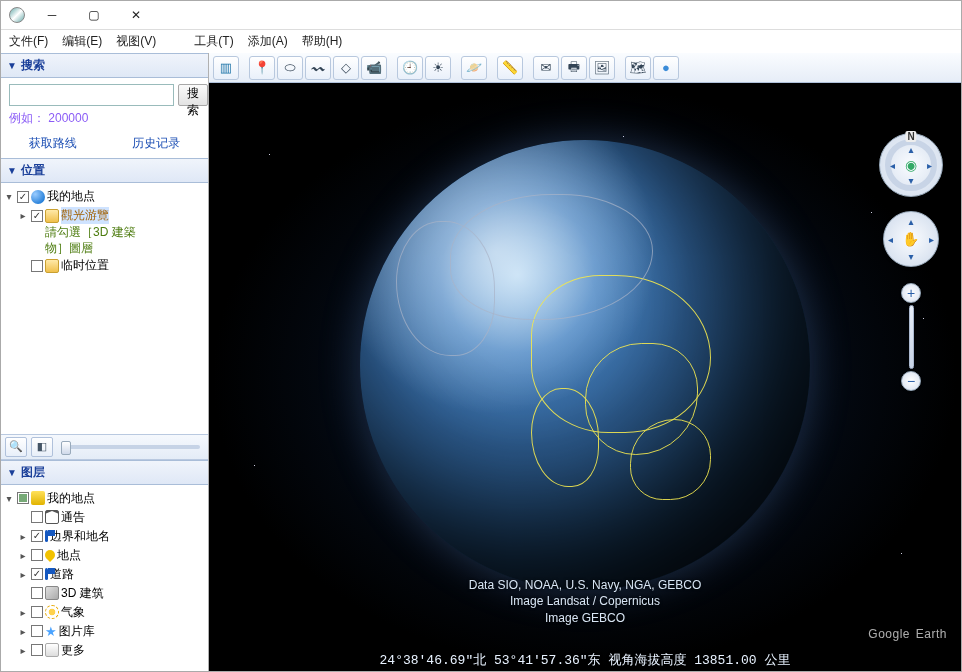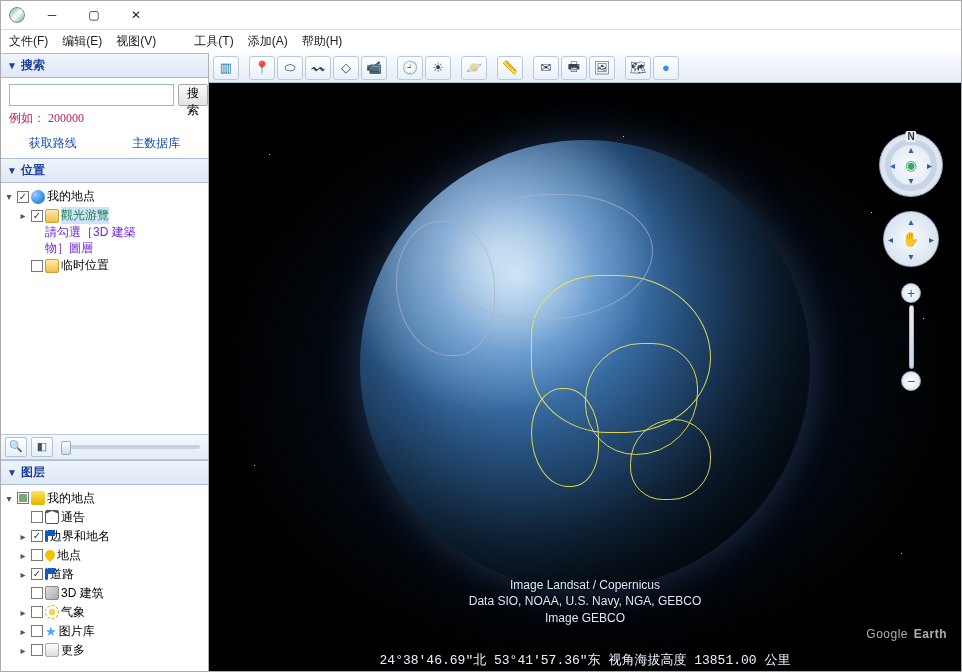--- a/index.html
+++ b/index.html
@@ -11,21 +11,21 @@
 .menubar { height: 24px; display: flex; align-items: center; padding: 0 8px; gap: 14px; border-top:1px solid #ddd; }
 .menubar span { color:#222; }
 .main { flex:1; display:flex; min-height:0; }
 .sidebar { width: 208px; display:flex; flex-direction:column; background:#fff; border-right:1px solid #b0b0b0; }
 .panel-hdr { background: linear-gradient(#f0f4fb,#dfe8f6); border-top:1px solid #a9bdd8; border-bottom:1px solid #a9bdd8; padding:3px 6px; color:#1a3f99; font-weight:bold; display:flex; align-items:center; gap:4px; }
 .panel-hdr .tri { color:#1a3f99; font-size:10px; }
 .search-body { padding:6px 8px 4px 8px; }
 .search-row { display:flex; gap:4px; }
 .search-row input { flex:1; height:22px; border:1px solid #9bb; padding:0 4px; }
 .btn { height:22px; padding:0 8px; background:linear-gradient(#fafafa,#e3e3e3); border:1px solid #a8a8a8; border-radius:2px; }
-.hint { color:#be185d; margin-top:4px;font-family:Liberation Serif, serif; }
+.hint { color:#8b5cf6; margin-top:4px; }
 .search-links { display:flex; justify-content:space-around; padding:4px 0 6px 0; }
 .search-links span { color:#1a4db3; }
 .tree { padding:4px 2px; overflow:auto; }
 .row { display:flex; align-items:center; gap:2px; padding:1px 0; white-space:nowrap; }
 .exp { width:12px; text-align:center; color:#555; font-size:10px; }
 .cb { width:12px; height:12px; border:1px solid #777; display:inline-flex; align-items:center; justify-content:center; font-size:10px; background:#fff; }
 .cb.checked::after { content:"✓"; color:#333; line-height:1; }
 .ic { width:14px; height:14px; display:inline-block; border-radius:2px; }
 .ic-earth { background: radial-gradient(circle at 30% 30%, #9cf, #06c); border-radius:50%; }
 .ic-folder { background:linear-gradient(#ffe9a8,#f0c04c); border:1px solid #c9a030; }
@@ -34,56 +34,56 @@
 .ic-mail::after { content:""; position:absolute; left:0; right:0; top:0; border-bottom:6px solid transparent; border-left:6px solid #555; border-right:6px solid #555; transform:scaleY(.4); transform-origin:top; }
 .ic-flag { width:3px; height:12px; background:#1558c0; position:relative; }
 .ic-flag::after { content:""; position:absolute; left:3px; top:0; width:7px; height:6px; background:#1558c0; }
 .ic-pin { background:#f2c200; border-radius:50% 50% 50% 0; transform:rotate(-45deg); width:10px; height:10px; }
 .ic-photo { background:#fff; border:1px solid #666; position:relative; }
 .ic-photo::after{content:"";position:absolute;left:2px;top:4px;right:2px;bottom:1px;background:linear-gradient(135deg,#7c5,#385);}
 .ic-cube { background:linear-gradient(135deg,#e0e0e0,#aaa); border:1px solid #888; }
 .ic-sun { background:radial-gradient(circle,#ffd24d 40%,transparent 42%); border:1px dashed #e6a800; border-radius:50%; }
 .ic-star { color:#4aa3ff; font-size:13px; line-height:1; }
 .ic-more { background:linear-gradient(#fff,#ddd); border:1px solid #aaa; }
-.hinttxt { color:#6d28d9; margin-left:42px; line-height:1.3; }
+.hinttxt { color:#4d7c0f; margin-left:42px; line-height:1.3; }
 .places-tree { flex:1 1 60%; min-height:0; display:flex; flex-direction:column; }
 .midbar { height:26px; background:linear-gradient(#f5f8fd,#e4ecf7); border-top:1px solid #b9c9e0; border-bottom:1px solid #b9c9e0; display:flex; align-items:center; gap:4px; padding:0 4px; }
 .midbtn { width:22px; height:20px; border:1px solid #b0c1db; background:linear-gradient(#fff,#e8eff9); border-radius:2px; display:flex; align-items:center; justify-content:center; font-size:11px; color:#456; }
 .midslider { flex:1; height:4px; background:#c6d3e6; border-radius:2px; position:relative; margin:0 4px; }
 .midslider::after{content:"";position:absolute;left:0;top:-4px;width:8px;height:12px;background:linear-gradient(#fff,#cfd9ea);border:1px solid #9ab;border-radius:2px;}
 .layers-tree { flex:1 1 40%; min-height:0; overflow:auto; }
 .viewer { flex:1; position:relative; background:#000; overflow:hidden; }
 .toolbar { position:absolute; top:0; left:0; right:0; height:30px; background:linear-gradient(#fafcff,#e6edf7); border-bottom:1px solid #b0c1db; display:flex; align-items:center; padding:0 4px; gap:2px; }
 .tb-btn { width:26px; height:24px; border:1px solid #b8c8de; background:linear-gradient(#ffffff,#e9f0fa); border-radius:3px; display:flex; align-items:center; justify-content:center; font-size:13px; color:#345; }
 .tb-sep { width:6px; }
 .space { position:absolute; top:30px; left:0; right:0; bottom:0; background: radial-gradient(ellipse at center, #0a1a33 0%, #000 70%); }
 .star { position:absolute; width:1px; height:1px; background:#ccd; }
 .globe { position:absolute; left:50%; top:48%; width:450px; height:450px; margin-left:-225px; margin-top:-225px; border-radius:50%; background: radial-gradient(circle at 35% 30%, #a8d0f0 0%, #4a86c4 18%, #2c5a8c 40%, #183a5c 70%, #04101f 100%); box-shadow: inset -60px -60px 120px rgba(0,0,0,.85), 0 0 40px rgba(120,170,255,.25); overflow:hidden; }
 .globe::before { content:""; position:absolute; inset:0; border-radius:50%; background: radial-gradient(circle at 30% 25%, rgba(255,255,255,.55), transparent 35%); }
 .land { position:absolute; background:rgba(95,115,70,.0); border:1px solid rgba(230,230,120,.75); }
 .land.y { border-color: rgba(240,230,80,.9); border-width:1.5px; }
 .land.g { border-color: rgba(170,180,200,.7); }
 .attr { position:absolute; left:0; right:0; bottom:44px; text-align:center; color:#d8e6f5; font-family: "Courier New", monospace; font-size:12px; text-shadow:0 0 3px #000; line-height:1.4; }
 .status { position:absolute; left:0; right:0; bottom:2px; text-align:center; color:#e8f2ff; font-family:"Courier New",monospace; font-size:13px; text-shadow:0 0 3px #000; }
 .brand { position:absolute; right:14px; bottom:28px; color:#e6e6e6; font-size:19px; font-family: Arial,sans-serif; opacity:.75; letter-spacing:.5px; text-shadow:0 0 4px #000;}
-.brand b { font-weight:700; }
+.brand b { font-weight:400; }
 .nav-compass, .nav-pan { position:absolute; right:18px; width:64px; height:64px; border-radius:50%; background:radial-gradient(circle,#fafcff,#cdd9ea); border:1px solid #9ab; box-shadow:0 1px 3px rgba(0,0,0,.4); }
 .nav-compass { top:50px; }
 .nav-compass .ring { position:absolute; inset:5px; border-radius:50%; border:6px solid #c8d4e6; }
 .nav-compass .n { position:absolute; top:-3px; left:50%; transform:translateX(-50%); font-weight:bold; color:#333; font-size:10px; background:#eee; padding:0 2px; border-radius:2px; }
 .nav-compass .eye { position:absolute; top:50%; left:50%; transform:translate(-50%,-50%); color:#3a6; font-size:14px; }
 .nav-compass .arr { position:absolute; color:#2a5fa8; font-size:10px; }
 .nav-pan { top:128px; width:56px; height:56px; right:22px; }
 .nav-pan .hand { position:absolute; top:50%; left:50%; transform:translate(-50%,-50%); font-size:14px; }
 .nav-pan .arr { position:absolute; color:#2a5fa8; font-size:10px; }
 .zoom { position:absolute; right:40px; top:200px; width:20px; display:flex; flex-direction:column; align-items:center; }
 .zoom .zb { width:20px; height:20px; border-radius:50%; background:radial-gradient(#fff,#d5dfef); border:1px solid #9ab; color:#2a5fa8; font-size:14px; display:flex; align-items:center; justify-content:center; box-shadow:0 1px 2px rgba(0,0,0,.4); }
 .zoom .zt { width:5px; height:64px; background:linear-gradient(#e8eef8,#c8d4e6); border:1px solid #aab8cf; border-radius:3px; margin:2px 0; }
 .sel { background:#cfe3ff; }
-.link { color:#15803d; }
+.link { color:#a16207; }
 .scroll-places { flex:1; overflow:auto; }
 </style>
 </head>
 <body>
 
 <div class="titlebar">
   <div class="app-icon"></div>
   <div class="winbtn">─</div>
   <div class="winbtn">▢</div>
   <div class="winbtn">✕</div>
@@ -109,21 +109,21 @@
     </div>
     <div class="search-body">
       <div class="search-row">
         <input type="text" style="">
         <button class="btn">搜索</button>
       </div>
       <div class="hint">例如：  200000</div>
     </div>
     <div class="search-links">
       <span>获取路线</span>
-      <span>主数据库</span>
+      <span>历史记录</span>
     </div>
 
     <div class="panel-hdr">
       <span class="tri">▼</span>
       <span>位置</span>
     </div>
     <div class="places-tree">
       <div class="scroll-places tree">
         <div class="row">
           <span class="exp">▾</span>
@@ -256,22 +256,22 @@
 
         <div class="land y" style="top:30%;left:38%;width:40%;height:35%;border-radius:40% 55% 50% 45%"></div>
         <div class="land y" style="top:45%;left:50%;width:25%;height:25%;border-radius:50% 40% 55% 45%"></div>
         <div class="land y" style="top:55%;left:38%;width:15%;height:22%;border-radius:45% 50% 40% 55%"></div>
         <div class="land g" style="top:12%;left:20%;width:45%;height:28%;border-radius:50% 45% 55% 40%"></div>
         <div class="land g" style="top:18%;left:8%;width:22%;height:30%;border-radius:45% 50% 40% 55%"></div>
         <div class="land y" style="top:62%;left:60%;width:18%;height:18%;border-radius:55% 45% 50% 40%"></div>
       </div>
 
       <div class="attr">
+        <div>Data SIO, NOAA, U.S. Navy, NGA, GEBCO</div>
         <div>Image Landsat / Copernicus</div>
-        <div>Data SIO, NOAA, U.S. Navy, NGA, GEBCO</div>
         <div>Image GEBCO</div>
       </div>
       <div class="brand">
         <span>Google</span> <b>Earth</b>
       </div>
       <div class="status">24°38'46.69"北   53°41'57.36"东  视角海拔高度 13851.00 公里</div>
 
       <div class="nav-compass">
         <div class="ring"></div>
         <div class="n">N</div>

